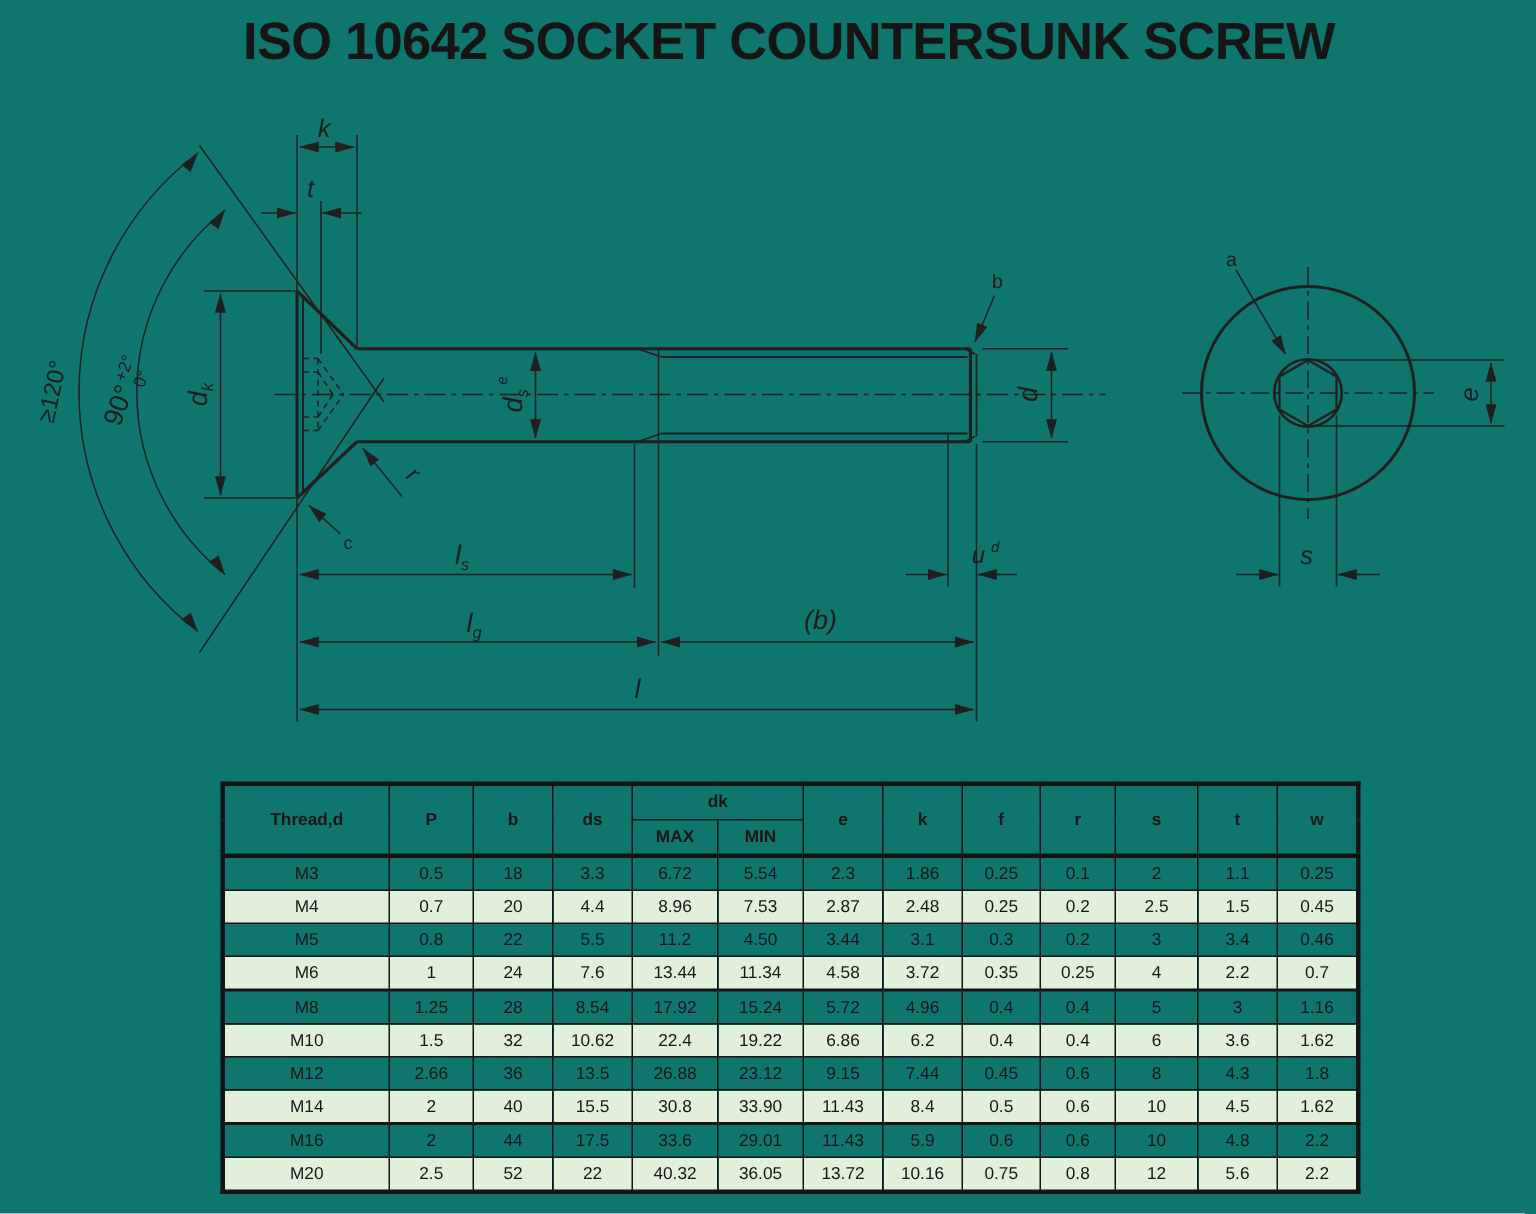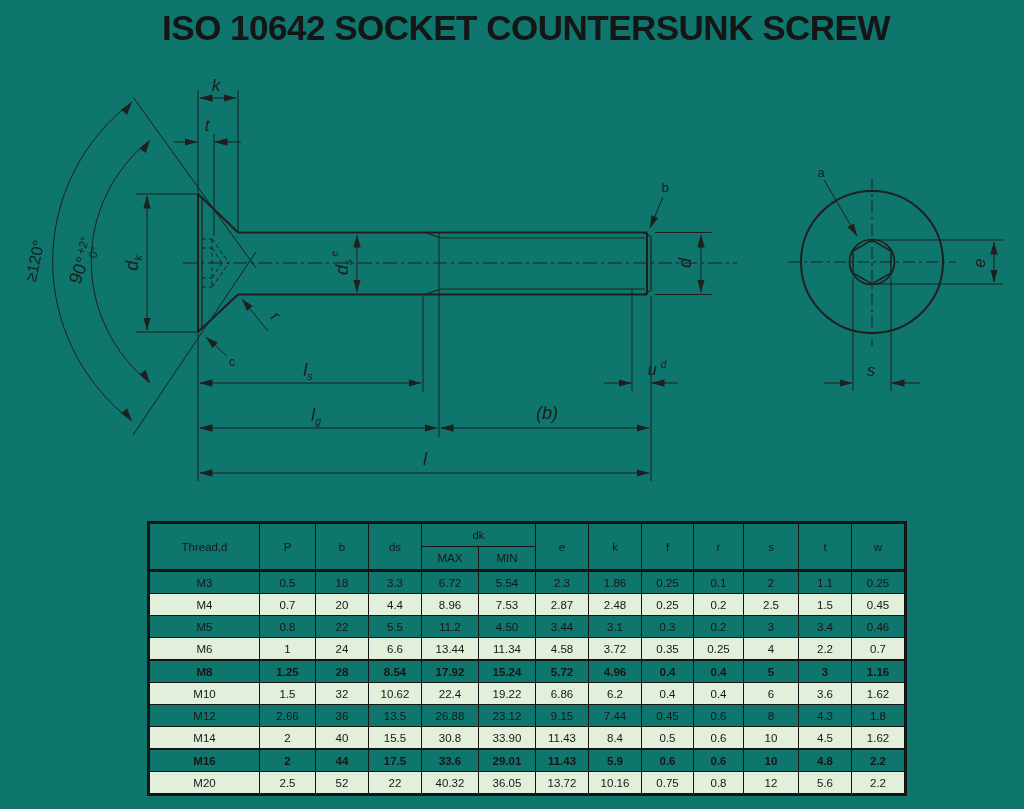--- a/index.html
+++ b/index.html
@@ -9,25 +9,25 @@
          font-size:35px;font-weight:bold;letter-spacing:-0.5px;color:#151515;
          transform:translateX(14px);}
   svg{position:absolute;left:0;top:0;}
   svg text{font-family:"Liberation Sans",sans-serif;fill:#1c1c1c;}
   .it{font-style:italic;}
   
   #dimtable{position:absolute;left:147px;top:521px;border-collapse:collapse;table-layout:fixed;
             font-size:11.5px;color:#161616;}
   #dimtable th,#dimtable td{border:1.6px solid #141414;text-align:center;vertical-align:middle;
             padding:0;height:21px;overflow:hidden;white-space:nowrap;}
-  #dimtable thead th{font-weight:normal;height:22px;}
+  #dimtable thead th{font-weight:bold;height:22px;}
   #dimtable{border:3px solid #141414;}
   #dimtable thead tr:last-child th, #dimtable thead th[rowspan]{border-bottom:3px solid #141414;}
   #dimtable tr.green td{background:var(--row-green,#e2efda);}
-  #dimtable tr.group td{border-top:2.8px solid #141414;font-weight:bold;}
+  #dimtable tr.group td{border-top:2.8px solid #141414;}
 </style>
 </head>
 <body>
 
 <div id="page">
   <div id="title">ISO 10642 SOCKET COUNTERSUNK SCREW</div>
 
   <svg width="1024" height="809" viewBox="0 0 1024 809">
     <defs>
       <marker id="arr" viewBox="0 0 13 13" refX="12.5" refY="6.5" markerWidth="13" markerHeight="13" orient="auto-start-reverse" markerUnits="userSpaceOnUse">
@@ -240,21 +240,21 @@
           <td>0.3</td>
           <td>0.2</td>
           <td>3</td>
           <td>3.4</td>
           <td>0.46</td>
         </tr>
         <tr class="green">
           <td>M6</td>
           <td>1</td>
           <td>24</td>
-          <td>6.6</td>
+          <td>7.6</td>
           <td>13.44</td>
           <td>11.34</td>
           <td>4.58</td>
           <td>3.72</td>
           <td>0.35</td>
           <td>0.25</td>
           <td>4</td>
           <td>2.2</td>
           <td>0.7</td>
         </tr>

